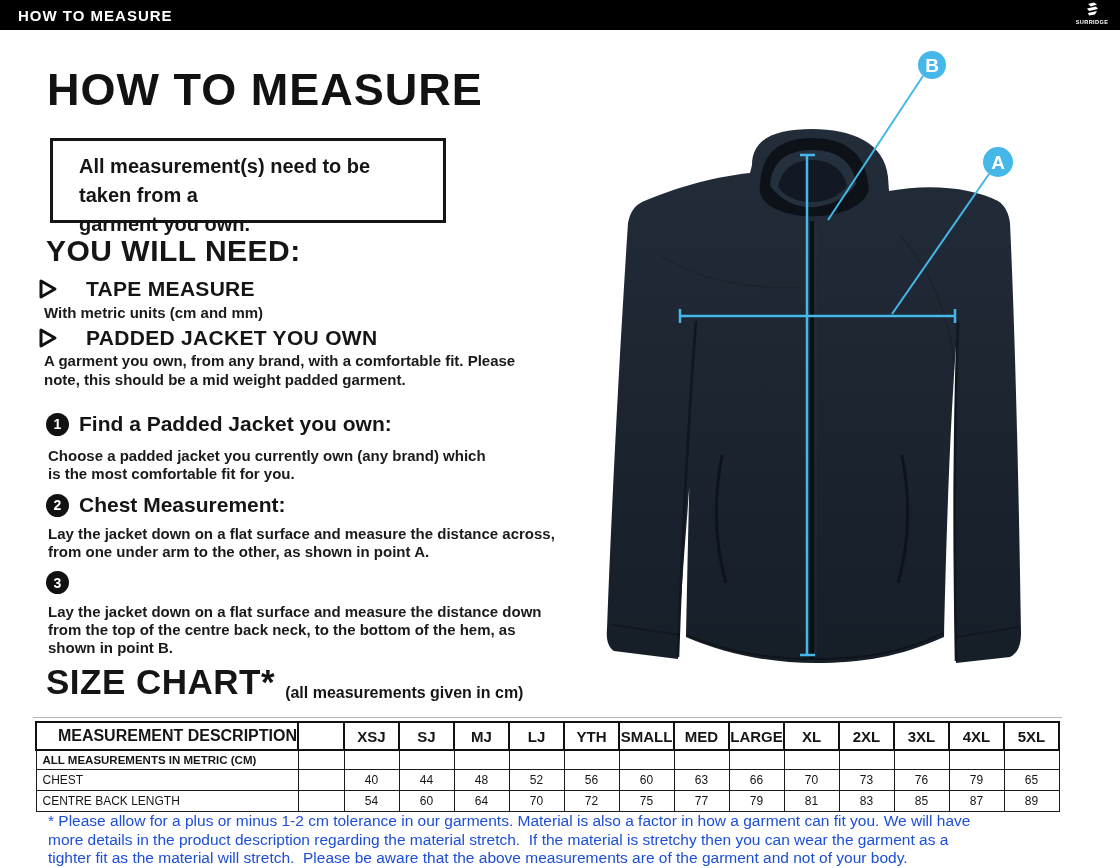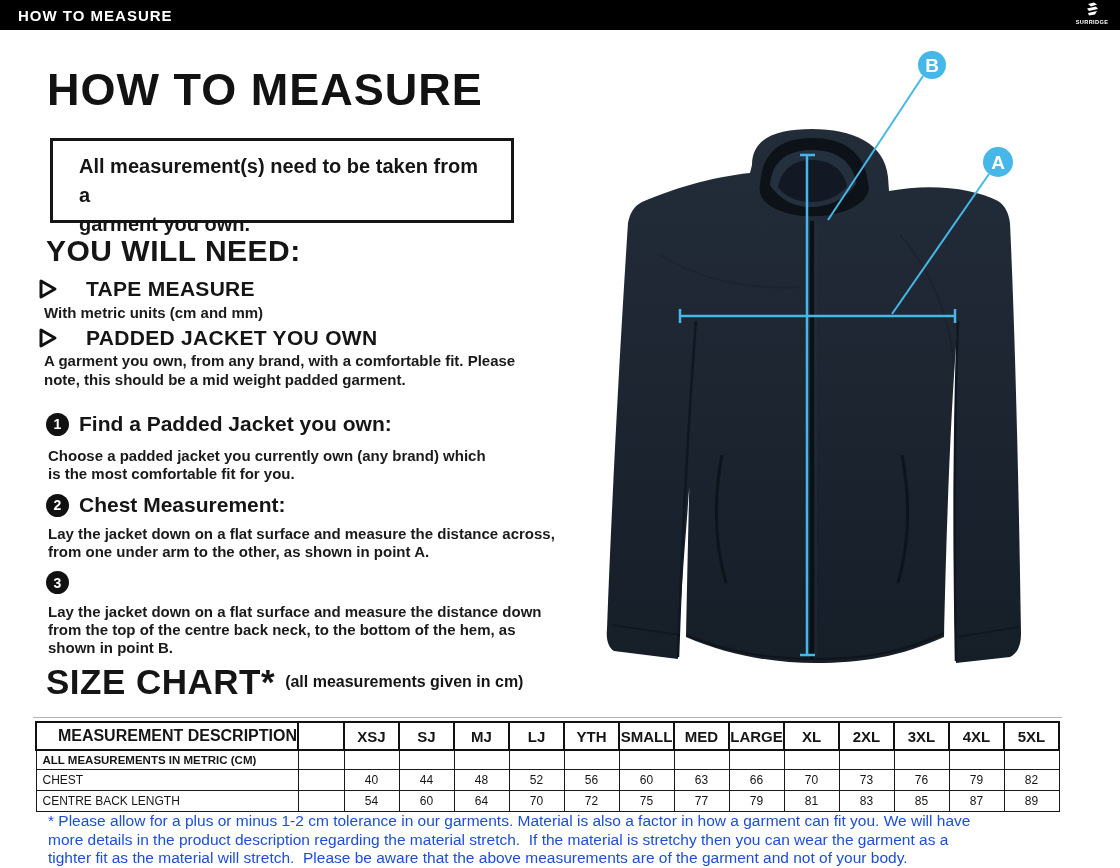--- a/index.html
+++ b/index.html
@@ -7,30 +7,30 @@
     width:1120px;height:868px;position:relative;overflow:hidden;
     background:#ffffff;color:#151515;
     font-family:"Liberation Sans", sans-serif;
   }
   
   .topbar{position:absolute;left:0;top:0;width:1120px;height:30px;background:#000;display:flex;align-items:center;}
   .topbar-title{color:#fff;font-size:15px;font-weight:800;letter-spacing:1px;margin-left:18px;}
   .topbar-logo{margin-left:auto;margin-right:10px;display:flex;flex-direction:column;align-items:center;}
   
   .page-heading{position:absolute;left:47px;top:64px;font-size:45px;font-weight:900;letter-spacing:1px;color:#121212;}
-  .notice-box{position:absolute;left:50px;top:138px;width:464px;height:85px;box-sizing:border-box;
+  .notice-box{position:absolute;left:50px;top:138px;width:396px;height:85px;box-sizing:border-box;
     border:3px solid #151515;padding:11px 24px 0 26px;font-size:20px;font-weight:800;line-height:29px;}
   .ywn-heading{position:absolute;left:46px;top:234px;font-size:30px;font-weight:900;letter-spacing:.5px;}
   .need-title{position:absolute;left:38px;display:flex;align-items:center;gap:28px;font-size:21px;font-weight:800;letter-spacing:.3px;}
   .need-sub{position:absolute;left:44px;font-size:15px;font-weight:700;line-height:19px;color:#1a1a1a;}
   .step-title{position:absolute;left:46px;display:flex;align-items:center;gap:10px;font-size:21px;font-weight:800;}
   .step-num{width:23px;height:23px;border-radius:50%;background:#111;color:#fff;font-size:14px;font-weight:800;
     display:flex;align-items:center;justify-content:center;flex:0 0 auto;}
   .step-body{position:absolute;left:48px;font-size:15px;font-weight:700;line-height:18px;color:#1a1a1a;}
-  .sizechart-heading{position:absolute;left:46px;top:662px;display:flex;align-items:center;gap:10px;}
+  .sizechart-heading{position:absolute;left:46px;top:662px;display:flex;align-items:flex-end;gap:10px;}
   .sizechart-heading .big{font-size:35px;font-weight:900;letter-spacing:.5px;}
   .sizechart-heading .small{font-size:16px;font-weight:800;}
   .sep-line{position:absolute;left:33px;top:717px;width:1029px;height:1px;background:#b4b4b4;}
   
   .size-table{position:absolute;left:35px;top:721px;border-collapse:collapse;table-layout:fixed;background:#fff;}
   .size-table th,.size-table td{border:1px solid #1a1a1a;padding:0;overflow:hidden;white-space:nowrap;}
   .size-table thead th{border:2px solid #111;font-size:15px;font-weight:700;height:26px;text-align:center;}
   .size-table thead th.c-label{text-align:right;padding-left:20px;font-size:16px;}
   .size-table tbody td{font-size:12px;font-weight:400;text-align:center;height:20px;}
   .size-table tbody td.c-label{text-align:left;padding-left:6px;}
@@ -186,21 +186,21 @@
         <td class="c-val">48</td>
         <td class="c-val">52</td>
         <td class="c-val">56</td>
         <td class="c-val">60</td>
         <td class="c-val">63</td>
         <td class="c-val">66</td>
         <td class="c-val">70</td>
         <td class="c-val">73</td>
         <td class="c-val">76</td>
         <td class="c-val">79</td>
-        <td class="c-val">82</td>
+        <td class="c-val">65</td>
       </tr>
       <tr>
         <td class="c-label">CENTRE BACK LENGTH</td>
         <td class="c-gap"></td>
         <td class="c-val">54</td>
         <td class="c-val">60</td>
         <td class="c-val">64</td>
         <td class="c-val">70</td>
         <td class="c-val">72</td>
         <td class="c-val">75</td>

